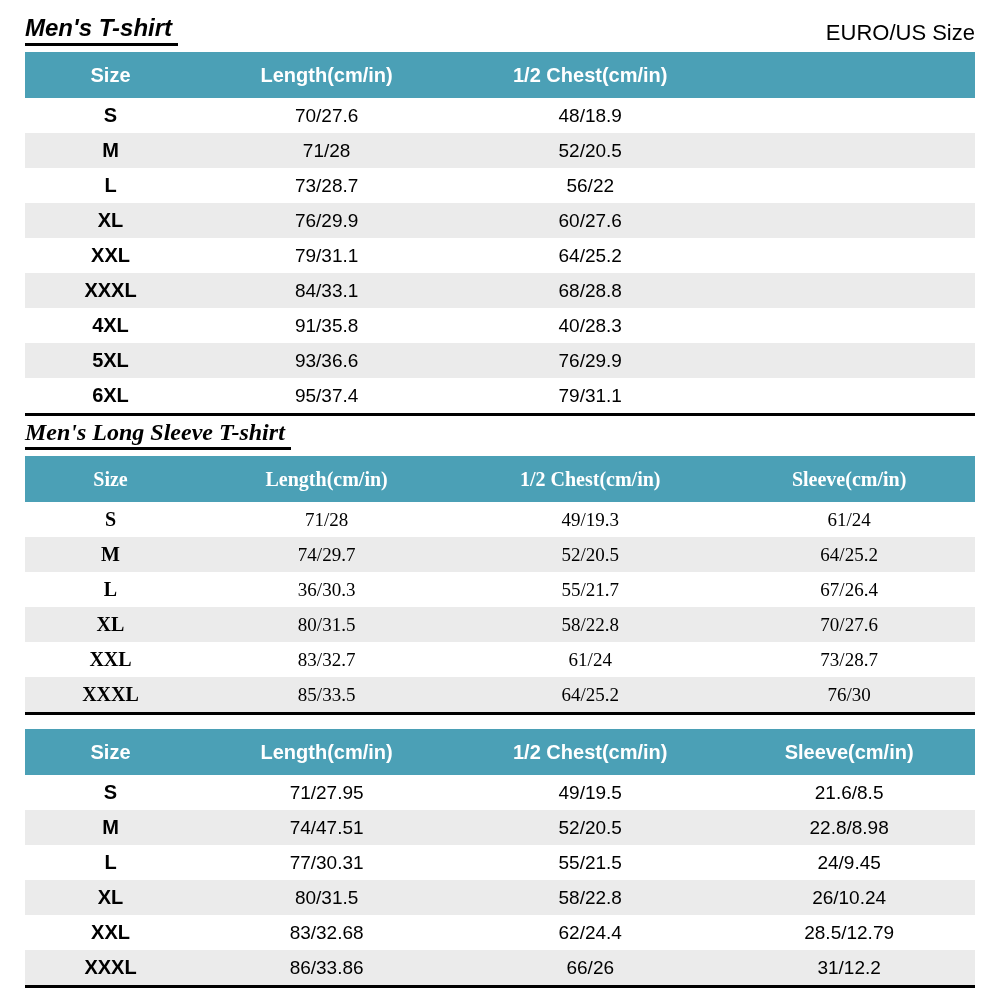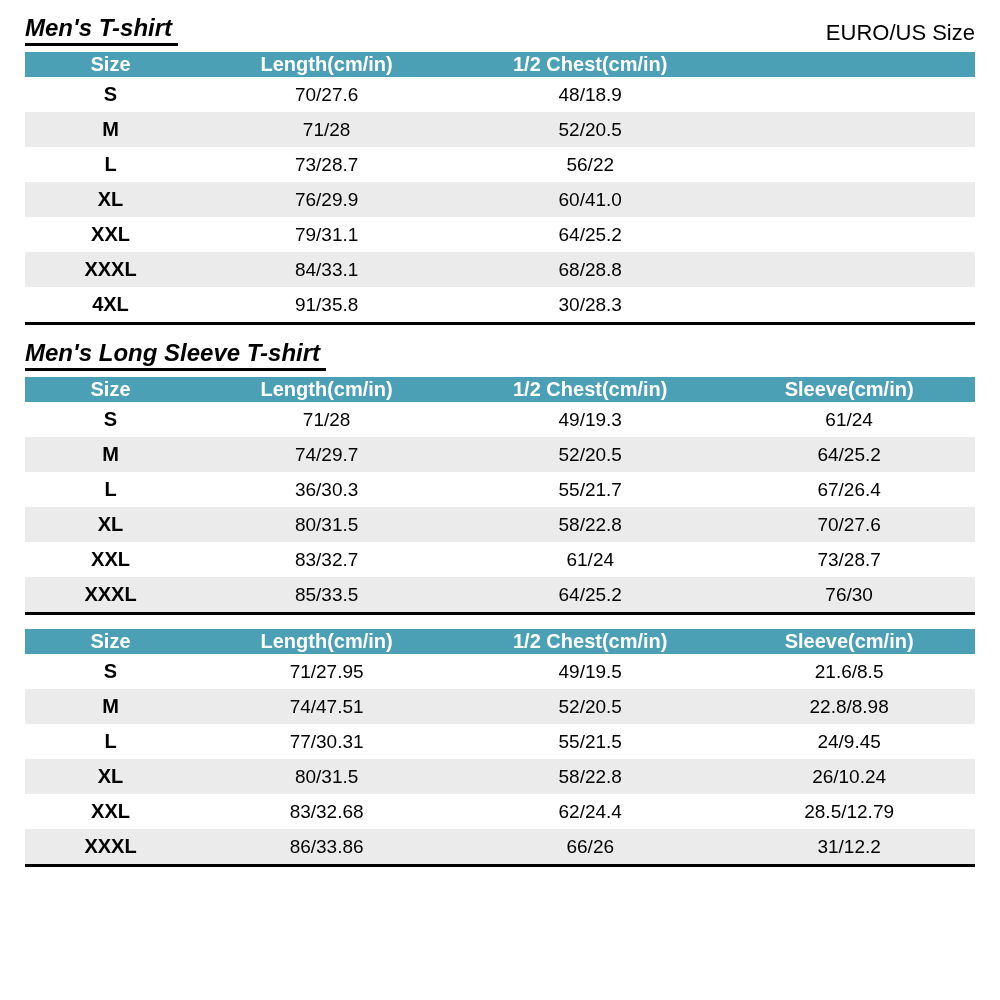--- a/index.html
+++ b/index.html
@@ -52,39 +52,39 @@
     width: 100%;
     border-collapse: collapse;
     table-layout: fixed;
     border-bottom: 3px solid #000;
   }
   table.size-table th {
     background: var(--header-bg, #4BA0B6);
     color: var(--header-text, #ffffff);
     font-size: 20px;
     font-weight: bold;
-    height: 25px;
+    height: 46px;
     text-align: center;
     vertical-align: middle;
     padding: 0;
   }
   table.size-table td {
     height: 35px;
     text-align: center;
     vertical-align: middle;
     font-size: 19px;
     padding: 0;
     white-space: nowrap;
   }
   table.size-table td.size-cell {
     font-size: 20px;
     font-weight: bold;
   }
   table.size-table tr.stripe td { background: var(--stripe, #EBEBEB); }
-  .sec-gap-1 { margin-top: 14px; }
+  .sec-gap-1 { margin-top: 2px; font-family: Liberation Serif, serif; }
   .sec-gap-2 { margin-top: 14px; }
   col.c-size   { width: 18%; }
   col.c-length { width: 27.5%; }
   col.c-chest  { width: 28%; }
   col.c-sleeve { width: 26.5%; }
 </style>
 </head>
 <body>
 
 <div class="page">
@@ -124,39 +124,51 @@
             </tr>
             <tr>
               <td class="size-cell">L</td>
               <td class="value-cell">73/28.7</td>
               <td class="value-cell">56/22</td>
               <td class="value-cell"></td>
             </tr>
             <tr class="stripe">
               <td class="size-cell">XL</td>
               <td class="value-cell">76/29.9</td>
-              <td class="value-cell">60/41.0</td>
+              <td class="value-cell">60/27.6</td>
               <td class="value-cell"></td>
             </tr>
             <tr>
               <td class="size-cell">XXL</td>
               <td class="value-cell">79/31.1</td>
               <td class="value-cell">64/25.2</td>
               <td class="value-cell"></td>
             </tr>
             <tr class="stripe">
               <td class="size-cell">XXXL</td>
               <td class="value-cell">84/33.1</td>
               <td class="value-cell">68/28.8</td>
               <td class="value-cell"></td>
             </tr>
             <tr>
               <td class="size-cell">4XL</td>
               <td class="value-cell">91/35.8</td>
-              <td class="value-cell">30/28.3</td>
+              <td class="value-cell">40/28.3</td>
+              <td class="value-cell"></td>
+            </tr>
+            <tr class="stripe">
+              <td class="size-cell">5XL</td>
+              <td class="value-cell">93/36.6</td>
+              <td class="value-cell">76/29.9</td>
+              <td class="value-cell"></td>
+            </tr>
+            <tr>
+              <td class="size-cell">6XL</td>
+              <td class="value-cell">95/37.4</td>
+              <td class="value-cell">79/31.1</td>
               <td class="value-cell"></td>
             </tr>
           </tbody>
         </table>
       </section>
       <section class="table-section sec-gap-1">
         <div class="section-header">
           <h2 class="table-title underlined">Men's Long Sleeve T-shirt</h2>
         </div>
         <table class="size-table">

